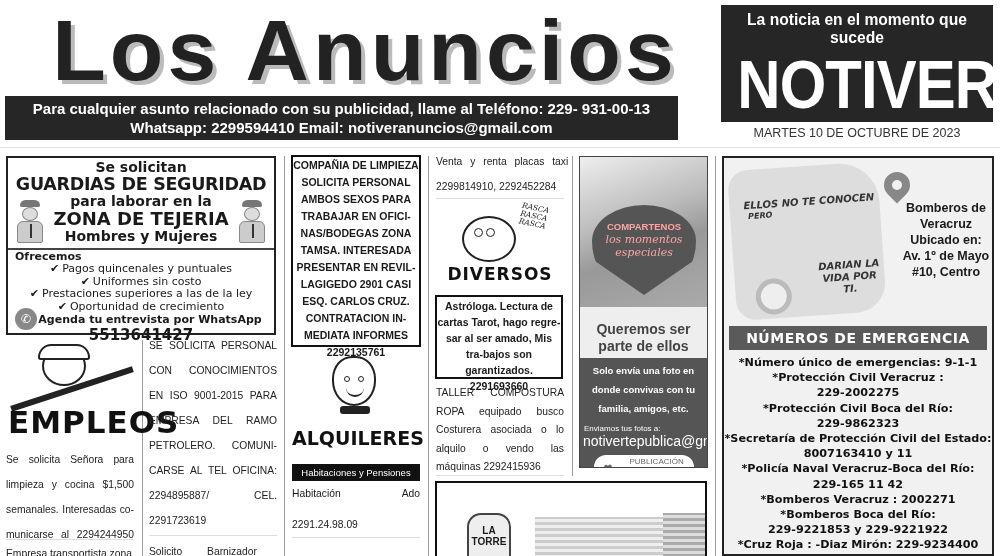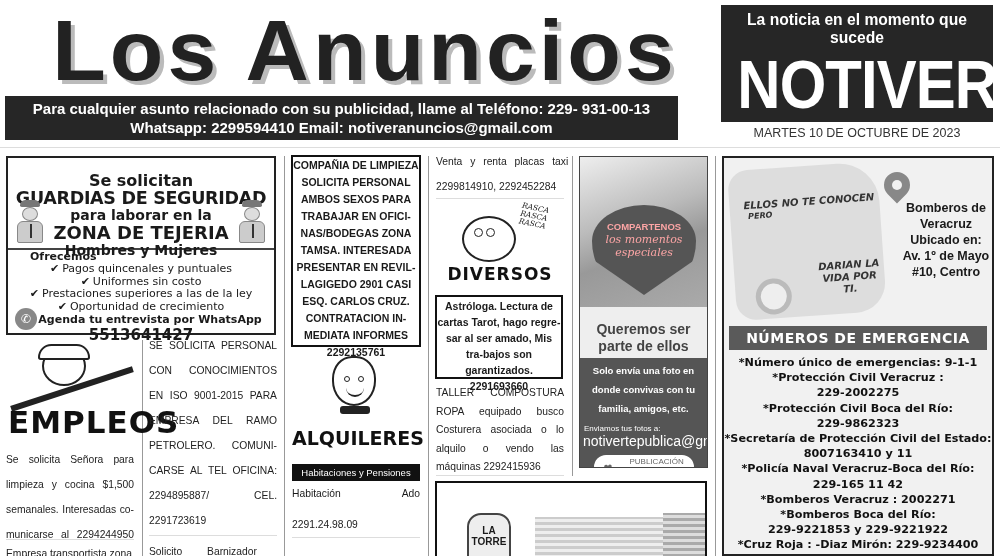--- a/index.html
+++ b/index.html
@@ -31,33 +31,33 @@
 
     
     .vline { width: 1px; background: #999; }
 
     
     .guardias {
       left: 6px; top: 156px; width: 270px; height: 179px; border: 2px solid #222; background: #fff; text-align: center;
       font-family: "DejaVu Sans", sans-serif;
     }
     .g-upper { height: 92px; border-bottom: 2px solid #444; position: relative; }
-    .g-l1 { font-weight: bold; font-size: 16px; line-height: 16px; padding-top: 15px; }
+    .g-l1 { font-weight: bold; font-size: 14px; line-height: 16px; padding-top: 1px; }
     .g-l2 { font-weight: bold; font-size: 17.5px; line-height: 19px; letter-spacing: -0.3px; }
     .g-l3 { font-weight: bold; font-size: 14px; line-height: 15px; }
     .g-l4 { font-weight: bold; font-size: 18px; line-height: 19px; }
     .g-l5 { font-weight: bold; font-size: 14px; line-height: 16px; }
     .guard { position: absolute; top: 42px; width: 28px; height: 46px; }
     .guard.left { left: 8px; } .guard.right { right: 8px; }
     .guard .cap { width: 20px; height: 7px; background: #777; border-radius: 6px 6px 2px 2px; margin: 0 auto; }
     .guard .head { width: 16px; height: 14px; background: #ddd; border: 1px solid #888; border-radius: 50%; margin: 0 auto; }
     .guard .body { width: 26px; height: 22px; background: #ccc; border: 1px solid #888; border-radius: 6px 6px 2px 2px; margin: 0 auto; position: relative; }
     .guard .body::after { content: ""; position: absolute; left: 12px; top: 2px; width: 2px; height: 14px; background: #333; }
     .g-lower { text-align: center; position: relative; padding-top: 1px; }
-    .g-offer-title { text-align: left; padding-left: 7px; font-weight: bold; font-size: 11px; line-height: 12px; margin-left: 15px; }
+    .g-offer-title { text-align: left; padding-left: 7px; font-weight: bold; font-size: 11px; line-height: 12px; }
     .g-item { font-size: 11px; line-height: 12.5px; }
     .g-item .chk { font-weight: bold; margin-right: 3px; }
     .g-agenda { font-weight: bold; font-size: 11px; line-height: 14px; padding-left: 18px; }
     .g-phone { font-weight: bold; font-size: 15px; line-height: 16px; }
     .wa-icon {
       position: absolute; left: 7px; top: 58px; width: 22px; height: 22px; border-radius: 50%; background: #888;
       color: #fff; font-size: 12px; line-height: 22px; text-align: center;
     }
 
     

